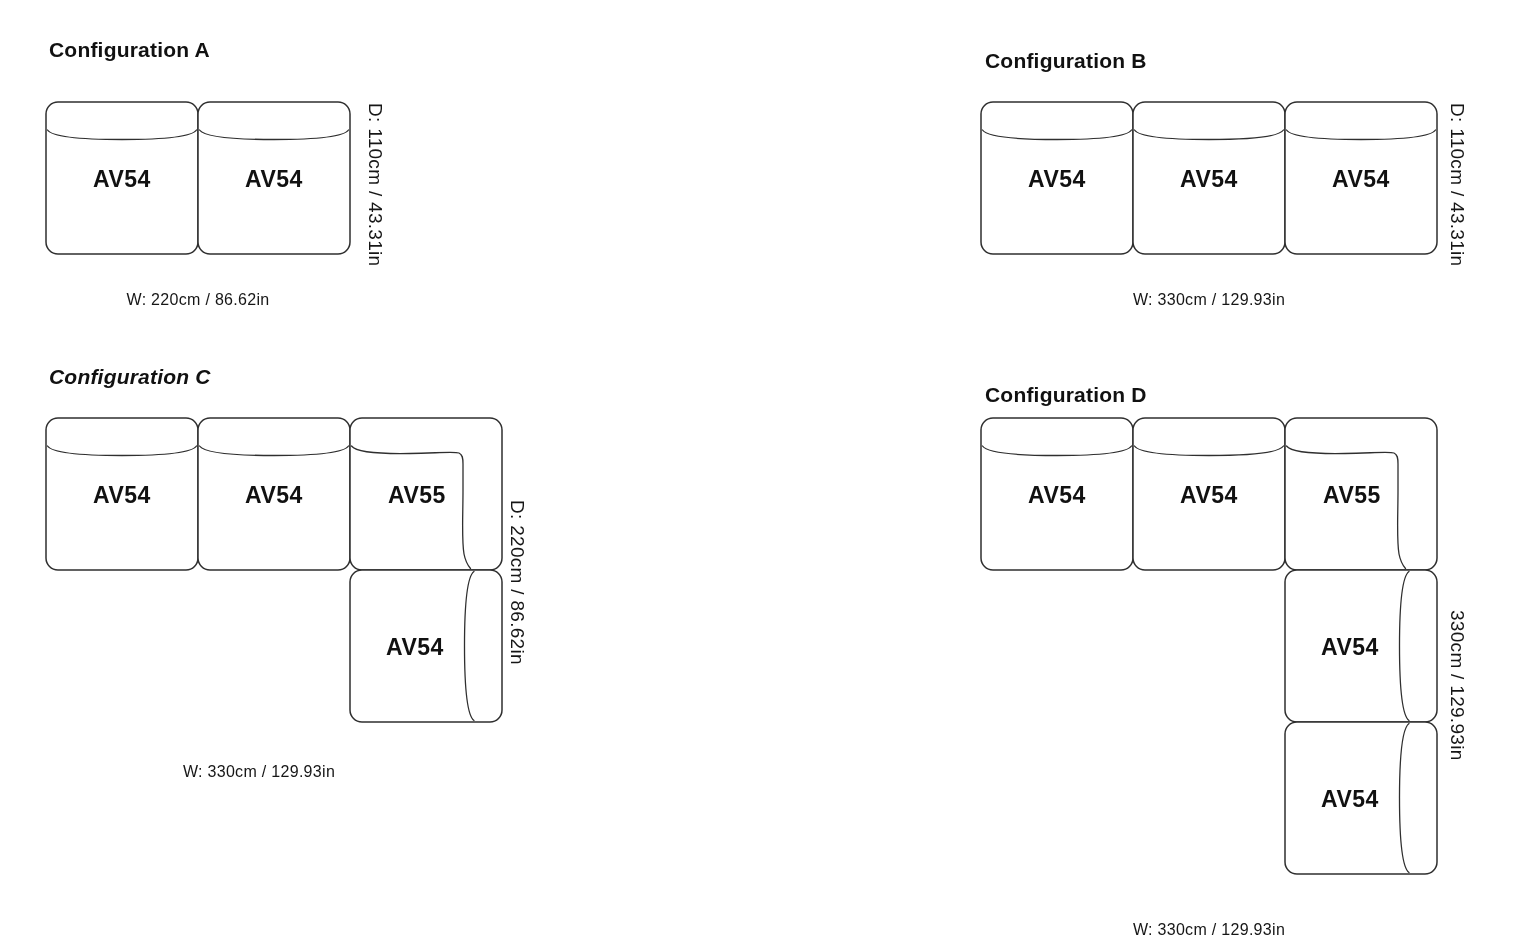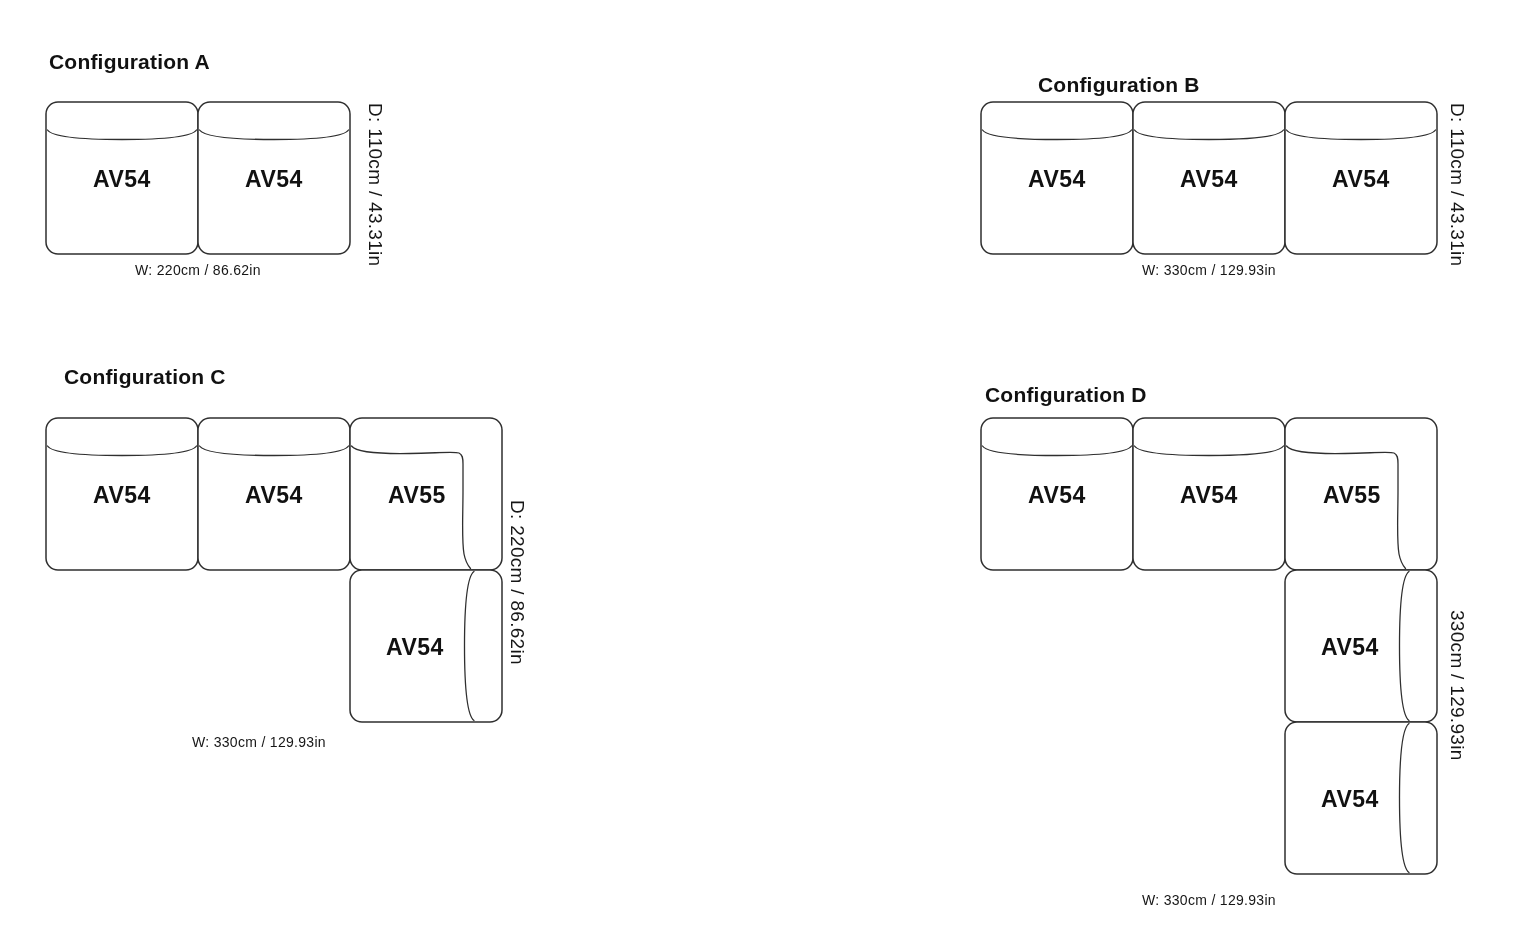--- a/index.html
+++ b/index.html
@@ -17,53 +17,53 @@
   }
   .diagram{position:absolute;overflow:visible;}
   .module-outline{fill:#ffffff;stroke:#2f2f2f;stroke-width:1.5;}
   .seam-line{fill:none;stroke:#2f2f2f;stroke-width:1.3;stroke-linecap:round;}
   .module-label{
     font-family:"Liberation Sans",sans-serif;
     font-size:23px;font-weight:700;letter-spacing:.5px;fill:#111;
   }
   .dim-w{
     position:absolute;text-align:center;
-    font-size:14px;letter-spacing:.3px;color:#161616;white-space:nowrap;
+    font-size:16px;letter-spacing:.3px;color:#161616;white-space:nowrap;margin-top:29px;
   }
   .dim-v{
     position:absolute;
     writing-mode:vertical-rl;text-orientation:mixed;
     font-size:19px;letter-spacing:.3px;color:#161616;white-space:nowrap;
   }
 </style>
 </head>
 <body>
 
 <section class="config">
-  <h2 class="config-title" style="left:49px;top:50px;">Configuration A</h2>
+  <h2 class="config-title" style="left:49px;top:38px;">Configuration A</h2>
 
   <svg class="diagram" style="left:45px;top:101px;" width="306" height="154" viewBox="-1 -1 306 154">
     <g transform="translate(0,0)">
       <rect class="module-outline" x="0" y="0" width="152" height="152" rx="12"></rect>
       <path class="seam-line" d="M1.5,28 C6,34.5 34,37.5 76,37.5 C118,37.5 146,34.5 150.5,28"></path>
       <text class="module-label" x="76" y="77" text-anchor="middle" dominant-baseline="central">AV54</text>
     </g>
     <g transform="translate(152,0)">
       <rect class="module-outline" x="0" y="0" width="152" height="152" rx="12"></rect>
       <path class="seam-line" d="M1.5,28 C6,34.5 34,37.5 76,37.5 C118,37.5 146,34.5 150.5,28"></path>
       <text class="module-label" x="76" y="77" text-anchor="middle" dominant-baseline="central">AV54</text>
     </g>
   </svg>
 
   <div class="dim-v" style="left:364px;top:103px;">D: 110cm / 43.31in</div>
   <div class="dim-w" style="left:45px;width:306px;top:262px;">W: 220cm / 86.62in</div>
 </section>
 
 <section class="config">
-  <h2 class="config-title" style="left:1038px;top:49px;margin-top:24px;">Configuration B</h2>
+  <h2 class="config-title" style="left:985px;top:49px;">Configuration B</h2>
 
   <svg class="diagram" style="left:980px;top:101px;" width="458" height="154" viewBox="-1 -1 458 154">
     <g transform="translate(0,0)">
       <rect class="module-outline" x="0" y="0" width="152" height="152" rx="12"></rect>
       <path class="seam-line" d="M1.5,28 C6,34.5 34,37.5 76,37.5 C118,37.5 146,34.5 150.5,28"></path>
       <text class="module-label" x="76" y="77" text-anchor="middle" dominant-baseline="central">AV54</text>
     </g>
     <g transform="translate(152,0)">
       <rect class="module-outline" x="0" y="0" width="152" height="152" rx="12"></rect>
       <path class="seam-line" d="M1.5,28 C6,34.5 34,37.5 76,37.5 C118,37.5 146,34.5 150.5,28"></path>
@@ -74,21 +74,21 @@
       <path class="seam-line" d="M1.5,28 C6,34.5 34,37.5 76,37.5 C118,37.5 146,34.5 150.5,28"></path>
       <text class="module-label" x="76" y="77" text-anchor="middle" dominant-baseline="central">AV54</text>
     </g>
   </svg>
 
   <div class="dim-v" style="left:1446px;top:103px;">D: 110cm / 43.31in</div>
   <div class="dim-w" style="left:980px;width:458px;top:262px;">W: 330cm / 129.93in</div>
 </section>
 
 <section class="config">
-  <h2 class="config-title" style="left:64px;top:365px;">Configuration C</h2>
+  <h2 class="config-title" style="left:49px;top:365px;font-style:italic;">Configuration C</h2>
 
   <svg class="diagram" style="left:45px;top:417px;" width="458" height="306" viewBox="-1 -1 458 306">
     <g transform="translate(0,0)">
       <rect class="module-outline" x="0" y="0" width="152" height="152" rx="12"></rect>
       <path class="seam-line" d="M1.5,28 C6,34.5 34,37.5 76,37.5 C118,37.5 146,34.5 150.5,28"></path>
       <text class="module-label" x="76" y="77" text-anchor="middle" dominant-baseline="central">AV54</text>
     </g>
     <g transform="translate(152,0)">
       <rect class="module-outline" x="0" y="0" width="152" height="152" rx="12"></rect>
       <path class="seam-line" d="M1.5,28 C6,34.5 34,37.5 76,37.5 C118,37.5 146,34.5 150.5,28"></path>

